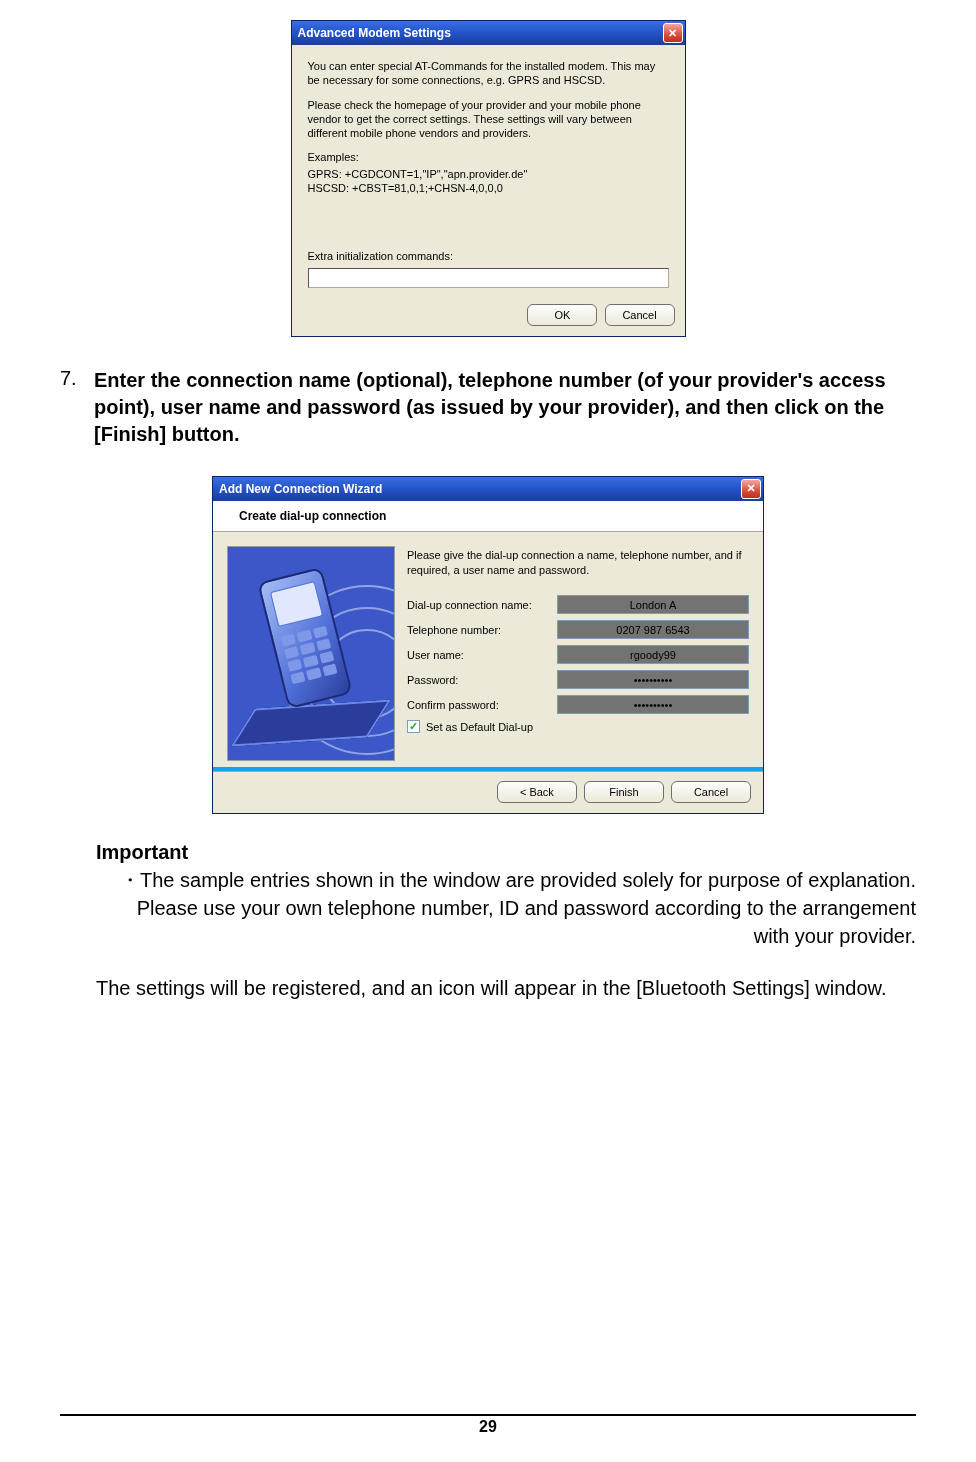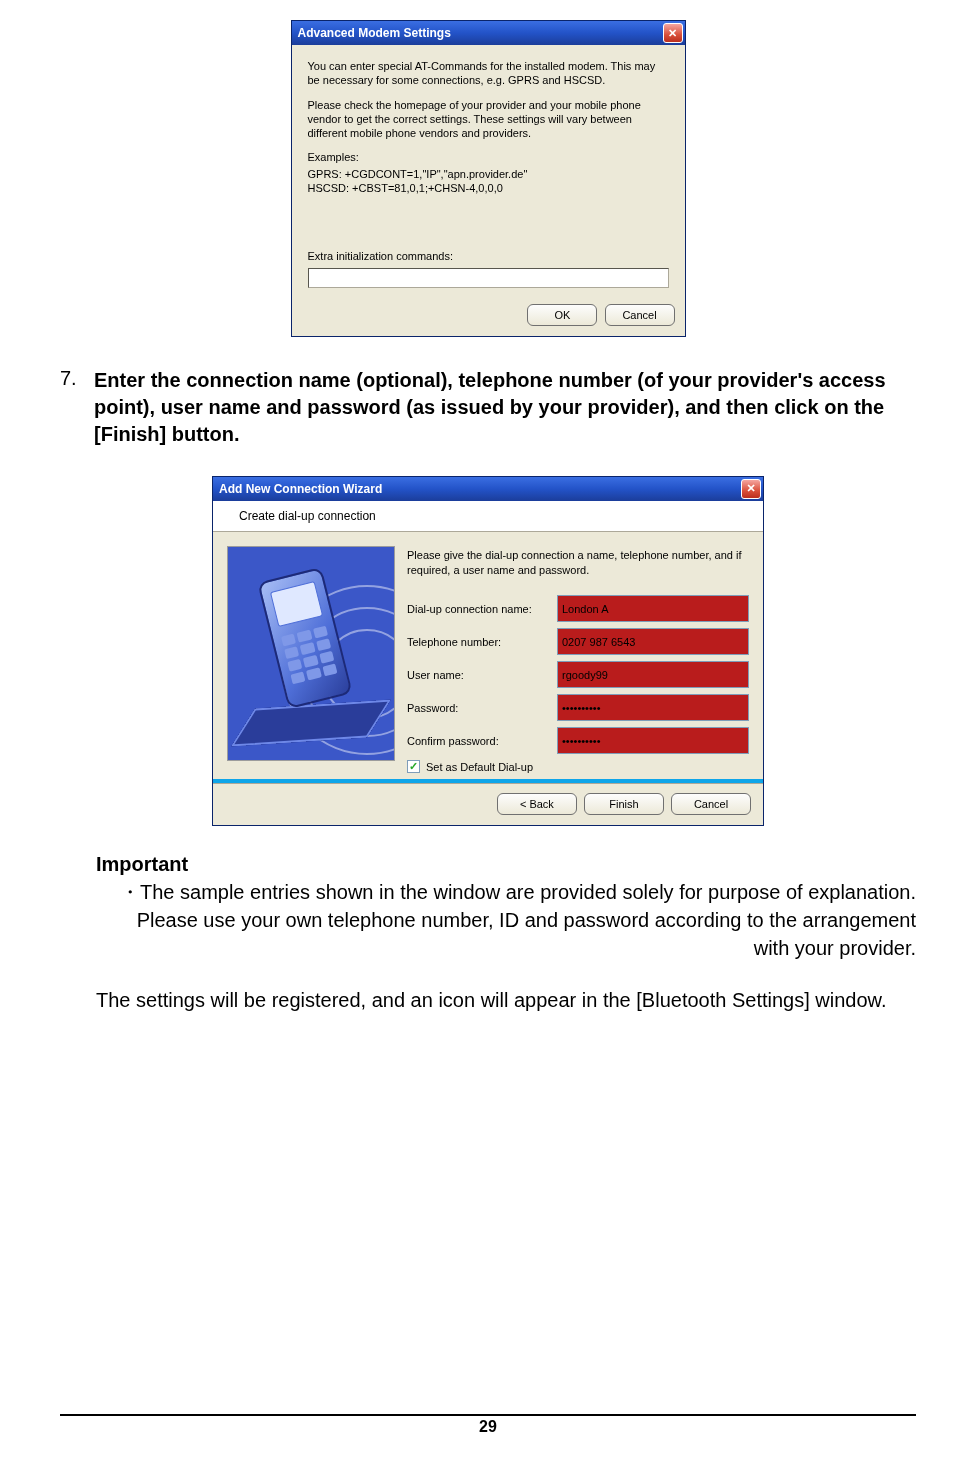--- a/index.html
+++ b/index.html
@@ -95,21 +95,21 @@
     border: 1px solid #0a246a;
     background: #ece9d8;
     font-family: Tahoma, sans-serif;
     font-size: 11px;
   }
   .dlg2-header {
     background: #fff;
     padding: 8px 12px 8px 26px;
     border-bottom: 1px solid #aca899;
   }
-  .dlg2-header .h { font-weight: normal; font-size: 12px; }
+  .dlg2-header .h { font-weight: bold; font-size: 12px; }
   .dlg2-main {
     display:flex;
     padding: 14px 14px 6px 14px;
   }
   .dlg2-left {
     width: 168px; flex:0 0 168px;
     height: 215px;
     margin-right: 12px;
     background: #3b57c8;
     border: 1px solid #9c9c9c;
@@ -150,26 +150,27 @@
   .r2{ width:130px;height:130px; right:-38px; top:60px;}
   .r3{ width:170px;height:170px; right:-58px; top:38px;}
 
   .dlg2-right { flex:1; padding-top:2px; }
   .dlg2-right .intro { margin:0 0 18px 0; line-height:1.35; }
   .form-row {
     display:flex; align-items:center; margin-bottom:6px;
   }
   .form-row label { width: 150px; flex:0 0 150px; }
   .form-row input[type=text], .form-row input[type=password] {
-    flex:1; height:27px;
+    flex:1; height:19px;
     border:1px solid #7f9db9;
     font-family: Tahoma,sans-serif;
     font-size:11px;
     padding: 0 4px;
-    background:#b91c1c;
+    background:#737373;
+    text-align:center;
   }
   .chk-row { display:flex; align-items:center; margin-top:6px;}
   .chk {
     width:13px;height:13px;border:1px solid #7f9db9;background:#fff;
     display:inline-flex;align-items:center;justify-content:center;
     margin-right:6px;color:#2aa82a;font-size:11px;font-weight:bold;
   }
   .dlg2-btnrow {
     border-top:4px solid #0ea5e9;
     box-shadow: inset 0 1px 0 #aca899;

